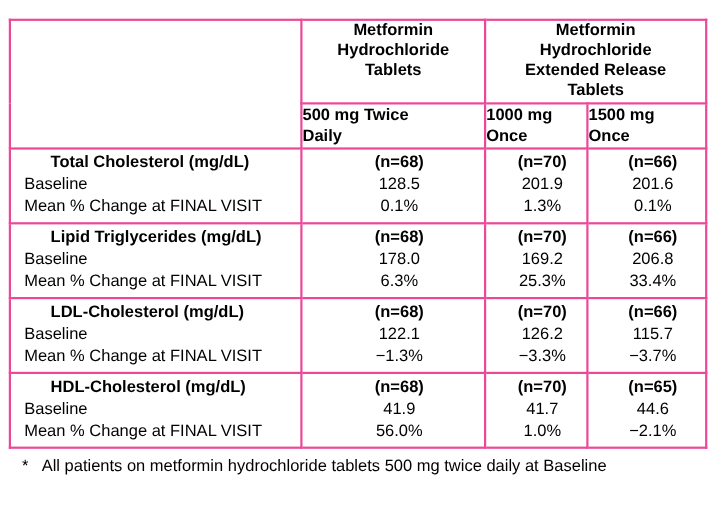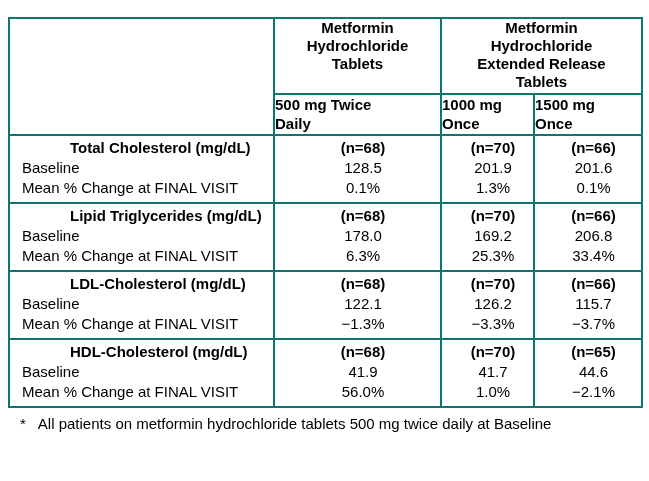--- a/index.html
+++ b/index.html
@@ -30,21 +30,21 @@
     text-align: left;
   }
   table.lipid {
     border-collapse: collapse;
     table-layout: fixed;
     margin: 17px 0 0 8px;
     width: 633px;
   }
   table.lipid th,
   table.lipid td {
-    border: 2px solid #0f766e;
+    border: 2px solid #ec4899;
     padding: 0;
     font-size: 15px;
     vertical-align: top;
     overflow: hidden;
   }
   th.th1 {
     height: 74px;
     font-weight: bold;
     text-align: center;
     line-height: 18px;
@@ -68,21 +68,20 @@
     height: 60px;
   }
   td.label-cell div {
     line-height: 20px;
     padding-left: 12px;
     white-space: nowrap;
   }
   td.label-cell .group-label {
     font-weight: bold;
     padding-left: 36px;
-    margin-left: 24px;
   }
   td.data-cell {
     text-align: center;
   }
   td.data-cell div {
     line-height: 20px;
     padding-left: 11px;
   }
   td.data-cell .n-value {
     font-weight: bold;

